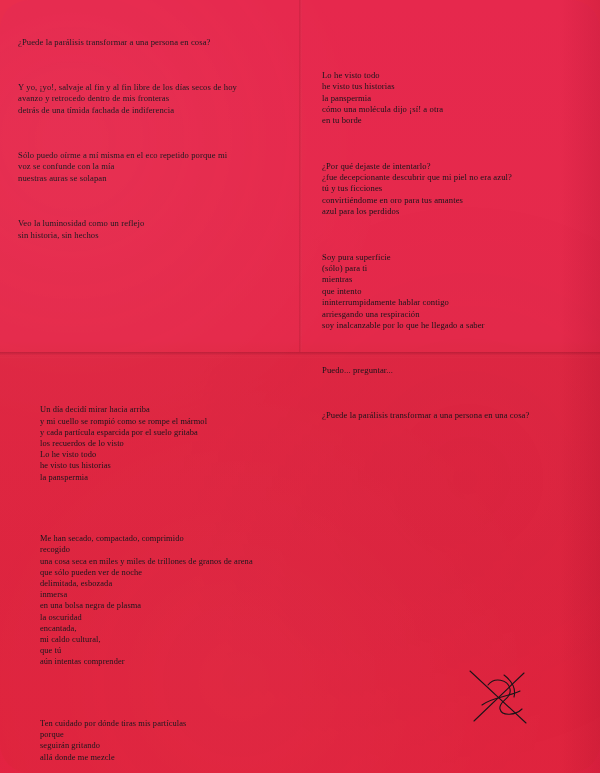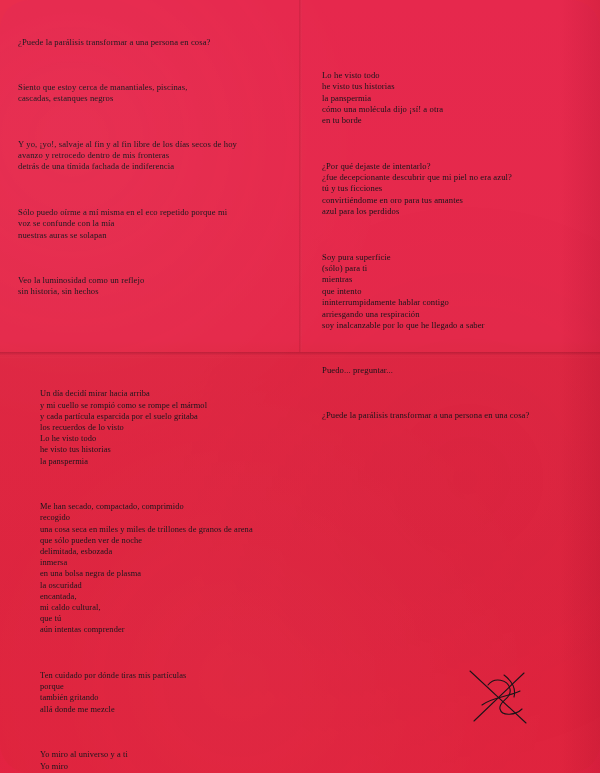--- a/index.html
+++ b/index.html
@@ -64,21 +64,21 @@
     letter-spacing: 0.1px;
     white-space: pre-wrap;
   }
   .stanza {
     margin: 0 0 11px 0;
     white-space: pre-wrap;
   }
   .top-left { left: 18px; top: 14px; width: 268px; }
   .top-right { left: 322px; top: 47px; width: 262px; }
   .bottom { left: 40px; top: 366px; width: 420px; font-size: 8.4px; line-height: 11.2px; }
-  .bottom .stanza { margin: 0 0 12px 0; }
+  .bottom .stanza { margin: 16px 0 12px 0; }
   .signature {
     position: absolute;
     right: 46px;
     bottom: 44px;
     width: 90px;
     height: 62px;
     pointer-events: none;
   }
   .texture {
     position: absolute;
@@ -96,22 +96,20 @@
 
 <div class="page">
 
   <div class="vseam"></div>
   <div class="seam"></div>
   <div class="bottom-wash"></div>
   <div class="edge-dark"></div>
 
   <div class="col top-left">
     <p class="stanza">¿Puede la parálisis transformar a una persona en cosa?</p>
-    <p class="stanza">Siento que estoy cerca de manantiales, piscinas,
-cascadas, estanques negros</p>
     <p class="stanza">Y yo, ¡yo!, salvaje al fin y al fin libre de los días secos de hoy
 avanzo y retrocedo dentro de mis fronteras
 detrás de una tímida fachada de indiferencia</p>
     <p class="stanza">Sólo puedo oírme a mí misma en el eco repetido porque mi
 voz se confunde con la mía
 nuestras auras se solapan</p>
     <p class="stanza">Veo la luminosidad como un reflejo
 sin historia, sin hechos</p>
   </div>
 
@@ -152,21 +150,21 @@
 delimitada, esbozada
 inmersa
 en una bolsa negra de plasma
 la oscuridad
 encantada,
 mi caldo cultural,
 que tú
 aún intentas comprender</p>
     <p class="stanza">Ten cuidado por dónde tiras mis partículas
 porque
-también gritando
+seguirán gritando
 allá donde me mezcle</p>
     <p class="stanza">Yo miro al universo y a ti
 Yo miro
 al universo y a ti.</p>
   </div>
 
   <svg class="signature" viewBox="0 0 90 62">
     <g fill="none" stroke="#1a1418" stroke-width="1.1" stroke-linecap="round">
       <path d="M6 4 L62 56"></path>
       <path d="M60 6 L10 54"></path>

